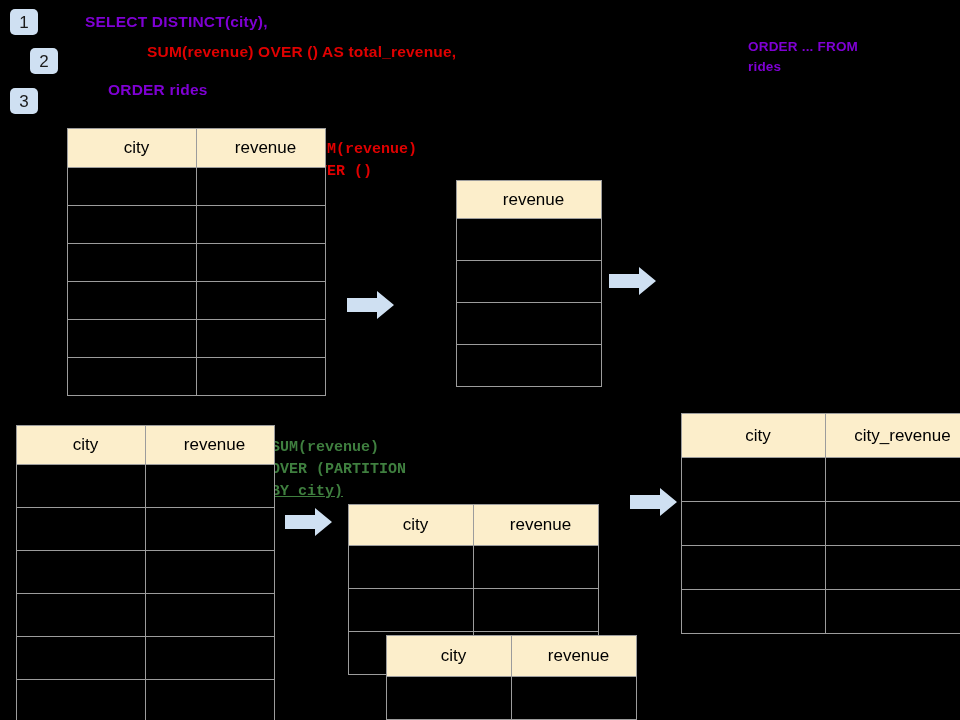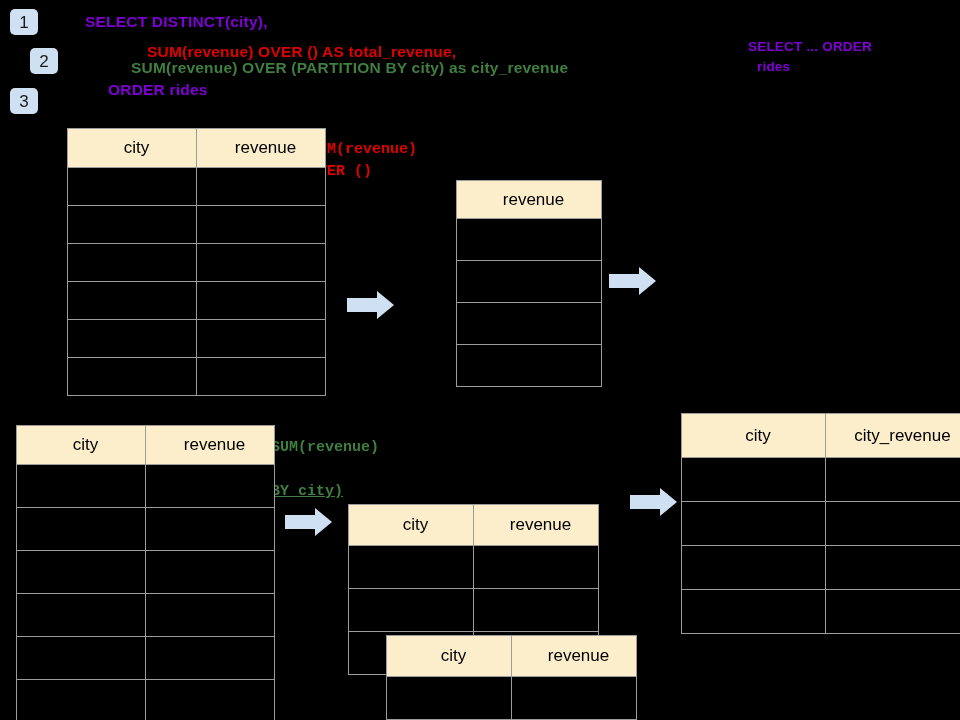--- a/index.html
+++ b/index.html
@@ -91,30 +91,30 @@
 <body>
 
 <div id="canvas">
 
   <div class="badge" style="left:10px; top:9px; width:28px; height:26px;">1</div>
   <div class="badge" style="left:30px; top:48px; width:28px; height:26px;">2</div>
   <div class="badge" style="left:10px; top:88px; width:28px; height:26px;">3</div>
 
   <div class="code-line c-purple" style="left:85px; top:14px;">SELECT DISTINCT(city),</div>
   <div class="code-line c-red" style="left:131px; top:44px;margin-left:16px;">SUM(revenue) OVER () AS total_revenue,</div>
-  <div class="code-line c-green" style="left:131px; top:60px;">SUM(revenue) OVER (PARTITION BY city) as city_revenue</div>
   <div class="code-line c-purple" style="left:108px; top:82px;">ORDER rides</div>
 
-  <div class="code-line c-purple" style="left:748px; top:40px; font-size:13.5px;">SELECT ... ORDER</div>
-  <div class="code-line c-purple" style="left:748px; top:60px; font-size:13.5px;margin-left:9px;">rides</div>
+  <div class="code-line c-purple" style="left:748px; top:40px; font-size:13.5px;">ORDER ... FROM</div>
+  <div class="code-line c-purple" style="left:748px; top:60px; font-size:13.5px;">rides</div>
 
   <div class="annot a-red" style="left:309px; top:139px;">SUM(revenue)</div>
   <div class="annot a-red" style="left:309px; top:161px;">OVER ()</div>
 
   <div class="annot a-green" style="left:271px; top:437px;">SUM(revenue)</div>
+  <div class="annot a-green" style="left:271px; top:459px;">OVER (PARTITION</div>
   <div class="annot a-green" style="left:271px; top:481px;text-decoration:underline;">BY city)</div>
 
   <table class="tbl" style="left:67px; top:128px; width:238px;">
     <tbody>
         <tr>
       <td class="hdr" style="width:119px; height:38px;">city</td>
       <td class="hdr" style="width:119px; height:38px;">revenue</td>
     </tr>
     <tr>
           <td style="height:37px;"></td>

